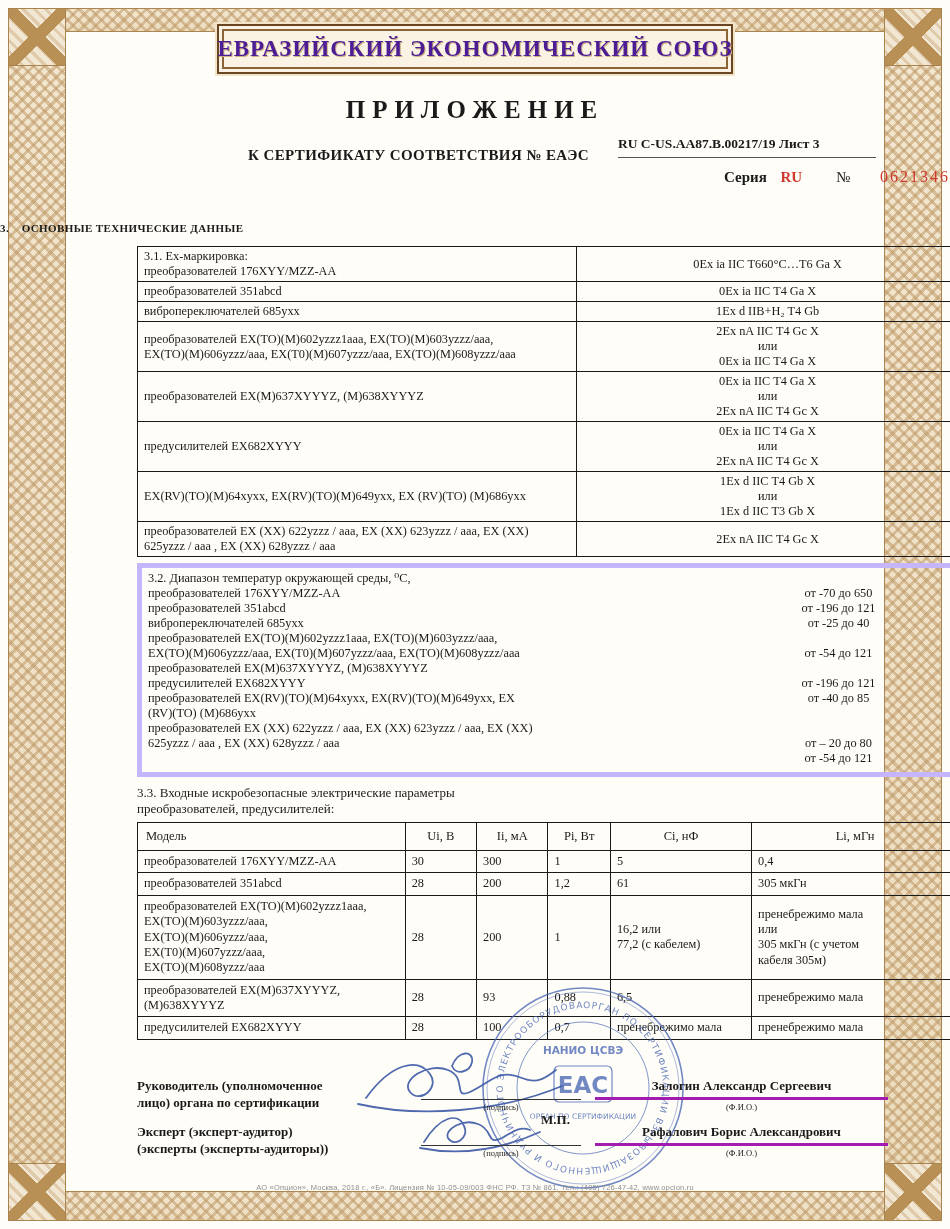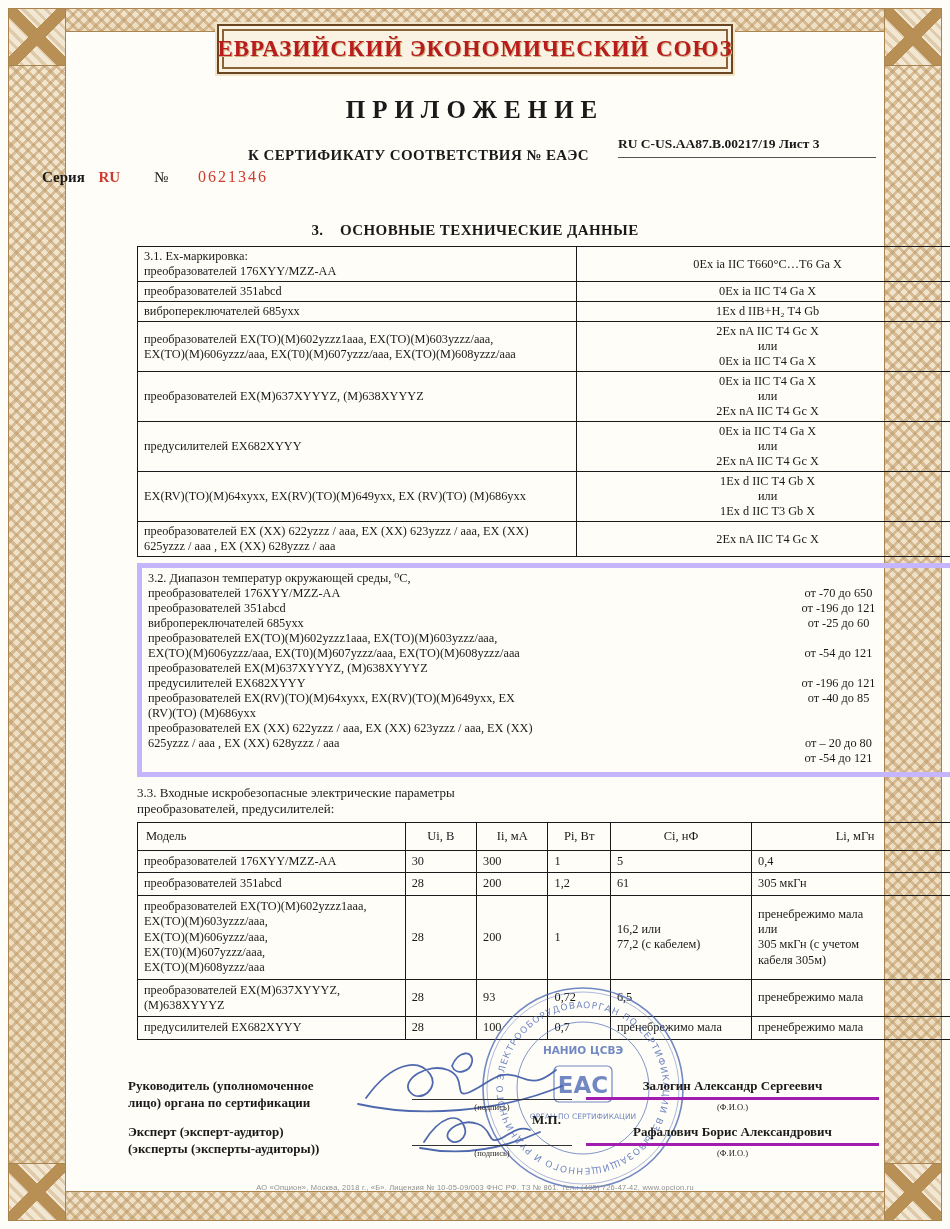--- a/index.html
+++ b/index.html
@@ -35,35 +35,35 @@
   
   .banner {
     position:absolute; top:24px; left:50%; transform:translateX(-50%);
     width:516px; height:50px; background:#faf3e3;
     border:2px solid #6a4522;
     box-shadow: inset 0 0 0 3px #faf3e3, inset 0 0 0 5px #8a6336, 0 0 0 2px #f1e4c8;
     display:flex; align-items:center; justify-content:center;
   }
   .banner span {
     font-weight:bold; font-size:23px; letter-spacing:1px; white-space:nowrap;
-    color:#b91c1c; text-shadow:1px 1px 0 #cdb184;
+    color:#4c1d95; text-shadow:1px 1px 0 #cdb184;
   }
   
   .doc-title { position:absolute; top:96px; left:0; right:0; text-align:center;
     font-size:25px; font-weight:bold; letter-spacing:7px; }
   .cert-prefix { position:absolute; top:147px; left:248px; font-size:15px; font-weight:bold; letter-spacing:.4px; }
   .cert-number { position:absolute; top:136px; left:618px; width:258px; font-size:13.5px;
     font-weight:bold; border-bottom:1px solid #555; padding-bottom:5px; }
-  .seria { position:absolute; top:168px; left:0; right:0; text-align:left; padding-left:42px; font-size:15px; }
+  .seria { position:absolute; top:168px; left:0; right:0; text-align:right; padding-left:42px; font-size:15px; }
   .seria .lbl { font-weight:600; }
   .seria .ru { color:#cf3a2e; font-weight:bold; margin:0 30px 0 10px; }
   .seria .num-sign { margin-right:26px; }
   .seria .serial { color:#cf3a2e; font-size:16px; letter-spacing:2px; }
-  .sec-head { position:absolute; top:222px; left:0; right:0; text-align:center;
-    font-weight:bold; font-size:15px; white-space:pre; letter-spacing:.4px; }
+  .sec-head { position:absolute; top:222px; left:0; right:0; text-align:left;
+    font-weight:bold; font-size:11px; white-space:pre; letter-spacing:.4px; }
 
   
   .main { position:absolute; left:137px; top:246px; width:822px; }
 
   table.t31 { width:100%; border-collapse:collapse; font-size:12.3px; line-height:1.22; }
   .t31 td { border:1px solid #1a1a1a; padding:2px 6px; white-space:pre-line; vertical-align:middle; }
   .t31 td.l { width:53.5%; }
   .t31 td.r { text-align:center; }
 
   .t32 { border:5px solid #c4b5fd; margin-top:6px; padding:3px 8px 6px 6px;
@@ -74,21 +74,21 @@
 
   .t33-intro { margin-top:8px; font-size:13px; line-height:1.25; white-space:pre-line; }
   table.t33 { width:100%; border-collapse:collapse; font-size:12.3px; line-height:1.25; margin-top:4px; }
   .t33 th { border:1px solid #1a1a1a; font-weight:normal; padding:6px 4px; font-size:12.5px; }
   .t33 th.model { text-align:left; padding-left:8px; }
   .t33 td { border:1px solid #1a1a1a; padding:3px 6px; text-align:left;
     vertical-align:middle; white-space:pre-line; }
   .t33 td.model { text-align:left; }
 
   
-  .sigs { position:absolute; left:128px; top:1078px; width:751px; font-size:13px; }
+  .sigs { position:absolute; left:137px; top:1078px; width:751px; font-size:13px; }
   .sig-row { display:grid; grid-template-columns:270px 160px 1fr; column-gap:14px; margin-bottom:12px; }
   .sig-label { font-weight:bold; line-height:1.3; white-space:pre-line; }
   .sig-sign { padding-top:12px; }
   .sig-underline { border-bottom:1px solid #333; height:10px; }
   .sig-cap { text-align:center; font-size:8.5px; margin-top:2px; color:#222; }
   .sig-name { font-weight:bold; text-align:center; border-bottom:3px solid #a21caf; padding-bottom:3px; }
   .mp { position:absolute; left:404px; top:34px; font-weight:bold; font-size:13px; }
 
   
   .stamp { position:absolute; left:468px; top:982px; width:230px; height:215px; opacity:.78; }
@@ -187,21 +187,21 @@
       <div class="line">
           <span class="l">преобразователей 176XYY/MZZ-AA</span>
           <span class="r">от -70 до 650</span>
         </div>
       <div class="line">
           <span class="l">преобразователей 351abcd</span>
           <span class="r">от -196 до 121</span>
         </div>
       <div class="line">
           <span class="l">вибропереключателей 685yхх</span>
-          <span class="r">от -25 до 60</span>
+          <span class="r">от -25 до 40</span>
         </div>
       <div class="line">
           <span class="l">преобразователей EX(ТО)(M)602yzzz1aaa, EX(ТО)(M)603yzzz/aaa,</span>
           <span class="r"></span>
         </div>
       <div class="line">
           <span class="l">EX(ТО)(M)606yzzz/aaa, EX(Т0)(M)607yzzz/aaa, EX(ТО)(M)608yzzz/aaa</span>
           <span class="r">от -54 до 121</span>
         </div>
       <div class="line">
@@ -287,21 +287,21 @@
           <td>пренебрежимо мала
 или
 305 мкГн (с учетом
 кабеля 305м)</td>
         </tr>
         <tr>
           <td class="model">преобразователей EX(M)637XYYYZ,
 (M)638XYYYZ</td>
           <td>28</td>
           <td>93</td>
-          <td>0,72</td>
+          <td>0,88</td>
           <td>6,5</td>
           <td>пренебрежимо мала</td>
         </tr>
         <tr>
           <td class="model">предусилителей EX682XYYY</td>
           <td>28</td>
           <td>100</td>
           <td>0,7</td>
           <td>пренебрежимо мала</td>
           <td>пренебрежимо мала</td>

